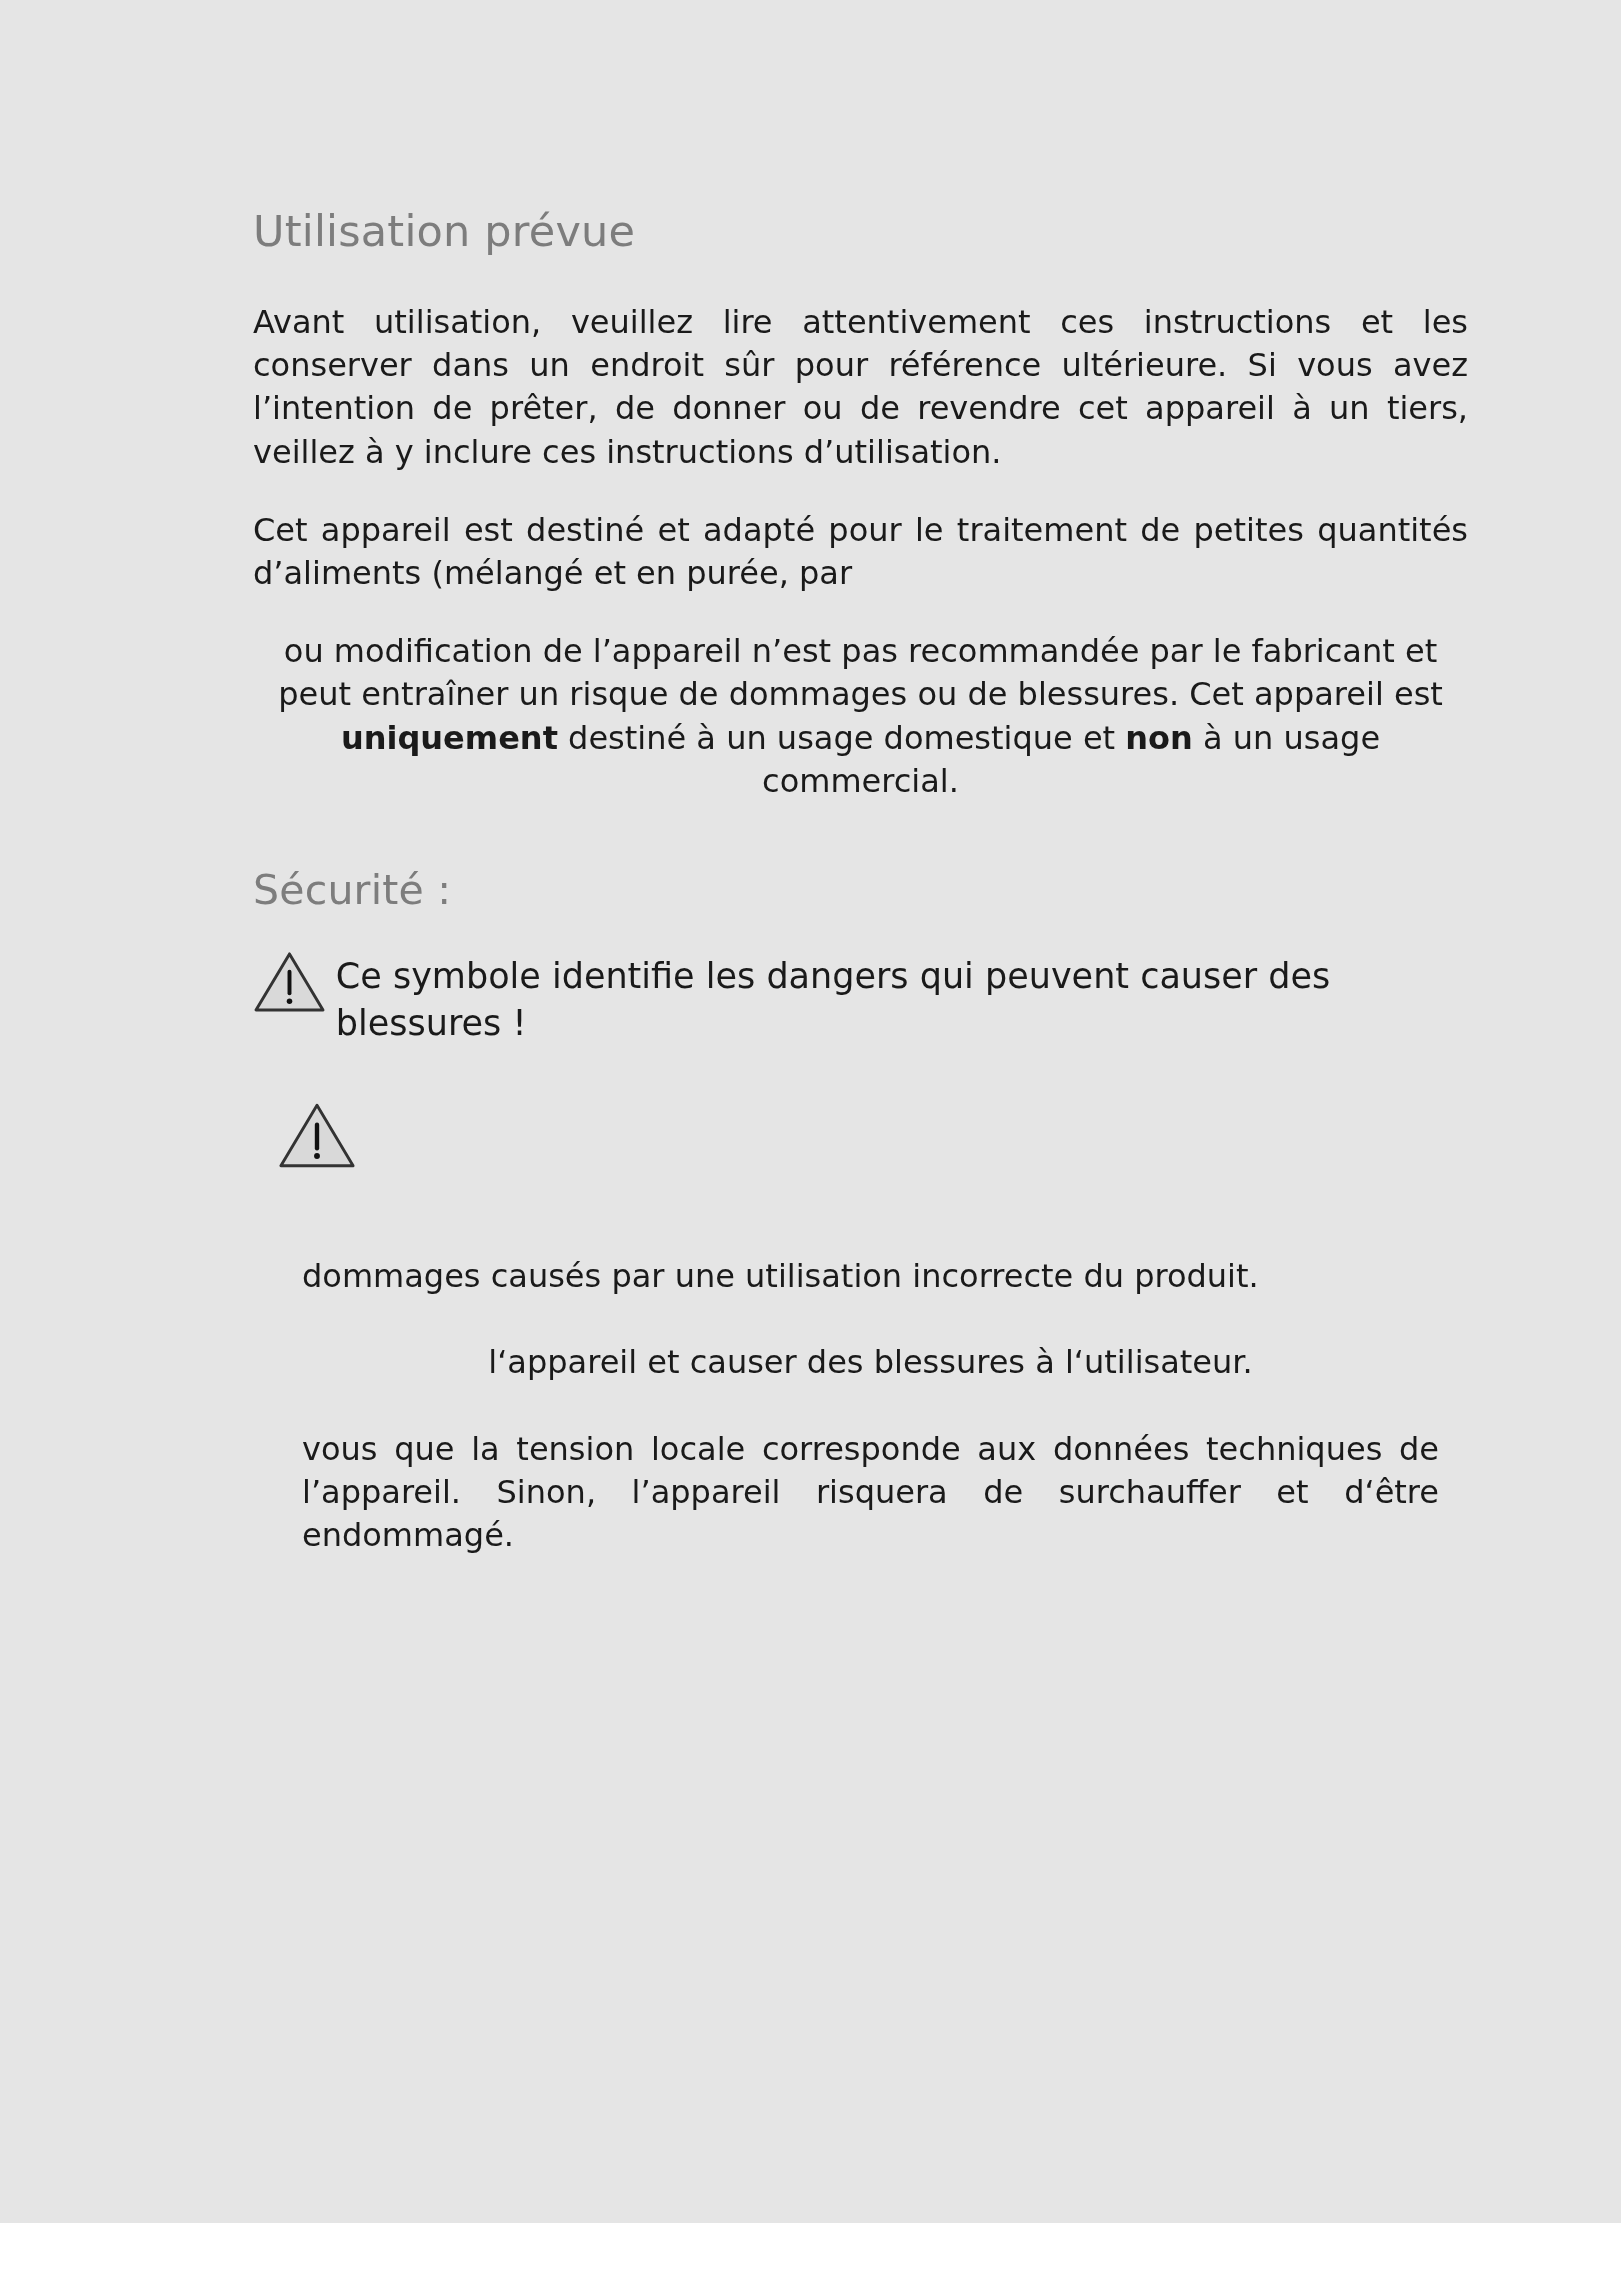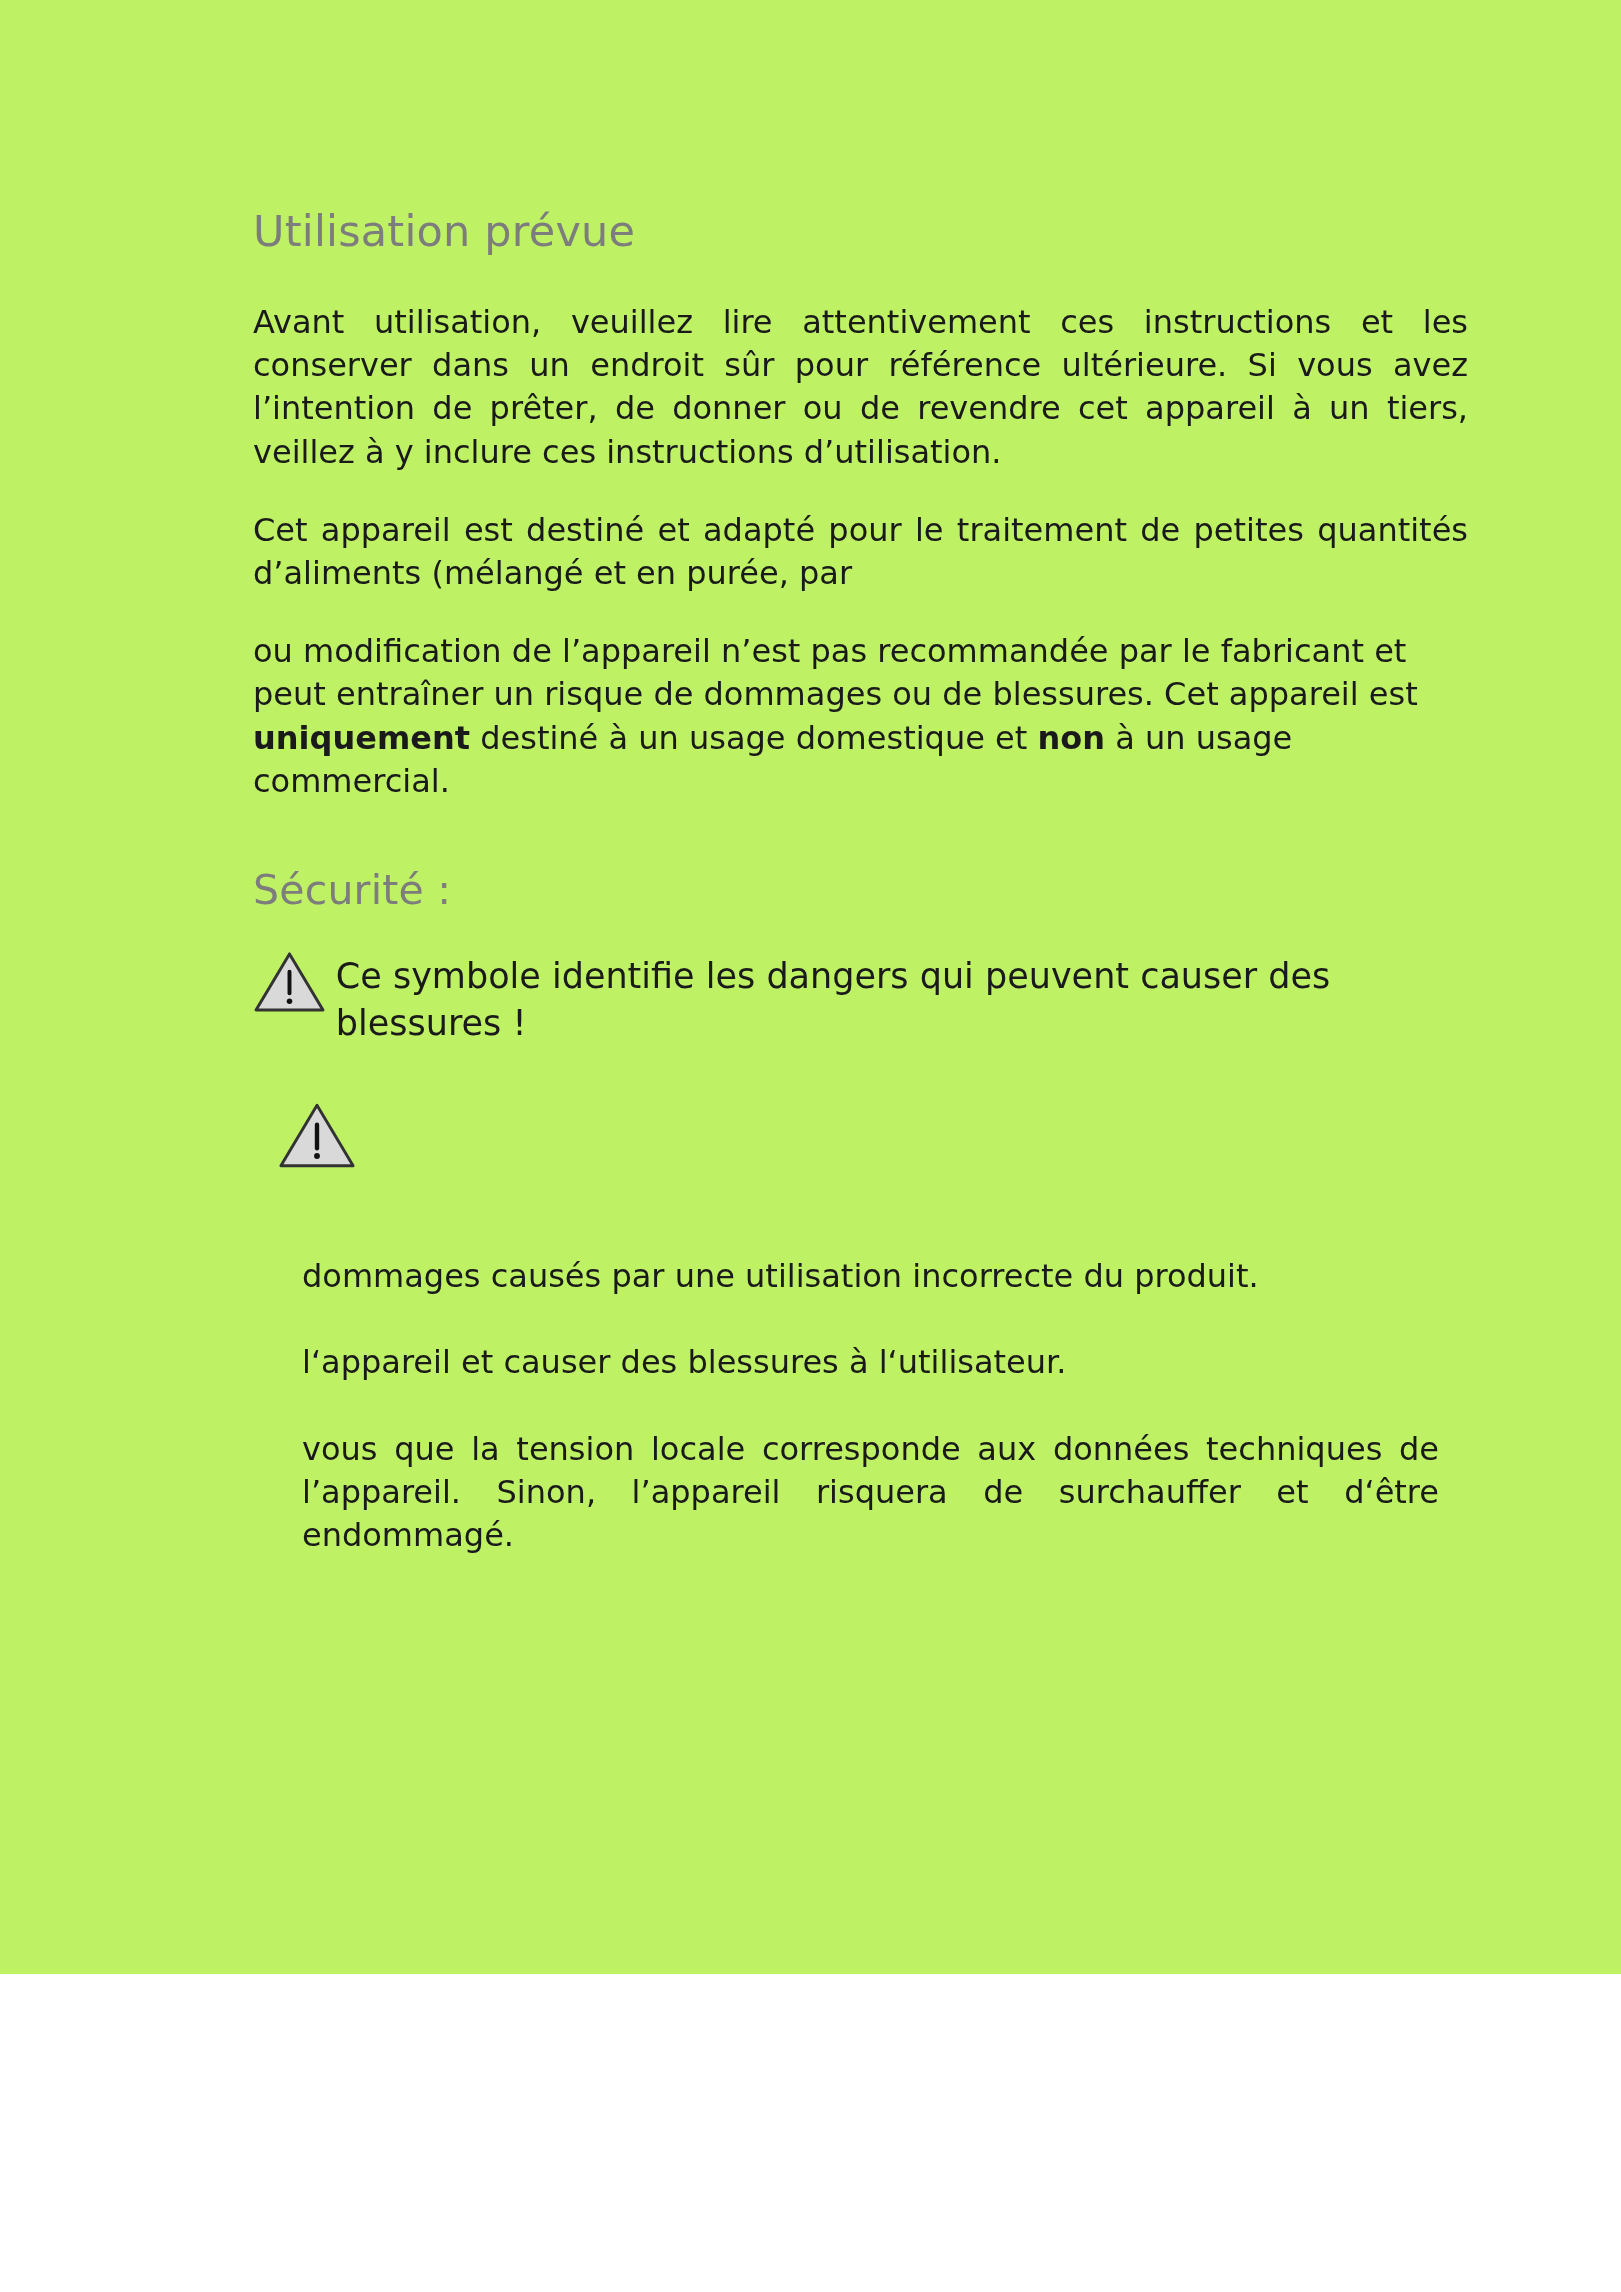--- a/index.html
+++ b/index.html
@@ -3,22 +3,22 @@
 <meta charset="utf-8">
 <style>
   html, body {
     margin: 0;
     padding: 0;
     background: #ffffff;
   }
   .page {
     position: relative;
     width: 1621px;
-    height: 1974px;
-    background: #bef264;
+    height: 2223px;
+    background: #e5e5e5;
     font-family: "DejaVu Sans", sans-serif;
     color: #1a1a1a;
     box-sizing: border-box;
   }
   .content {
     position: absolute;
     left: 253px;
     top: 206px;
     width: 1215px;
   }
@@ -41,21 +41,21 @@
   p.body {
     font-size: 32px;
     line-height: 1.35;
     margin: 0 0 35px 0;
     color: #1a1a1a;
   }
   p.justify {
     text-align: justify;
   }
   p.left {
-    text-align: left;
+    text-align: center;
   }
   .gap-after {
     margin-bottom: 57px;
   }
   b {
     font-weight: 700;
   }
 
   
   .symbol-row {

